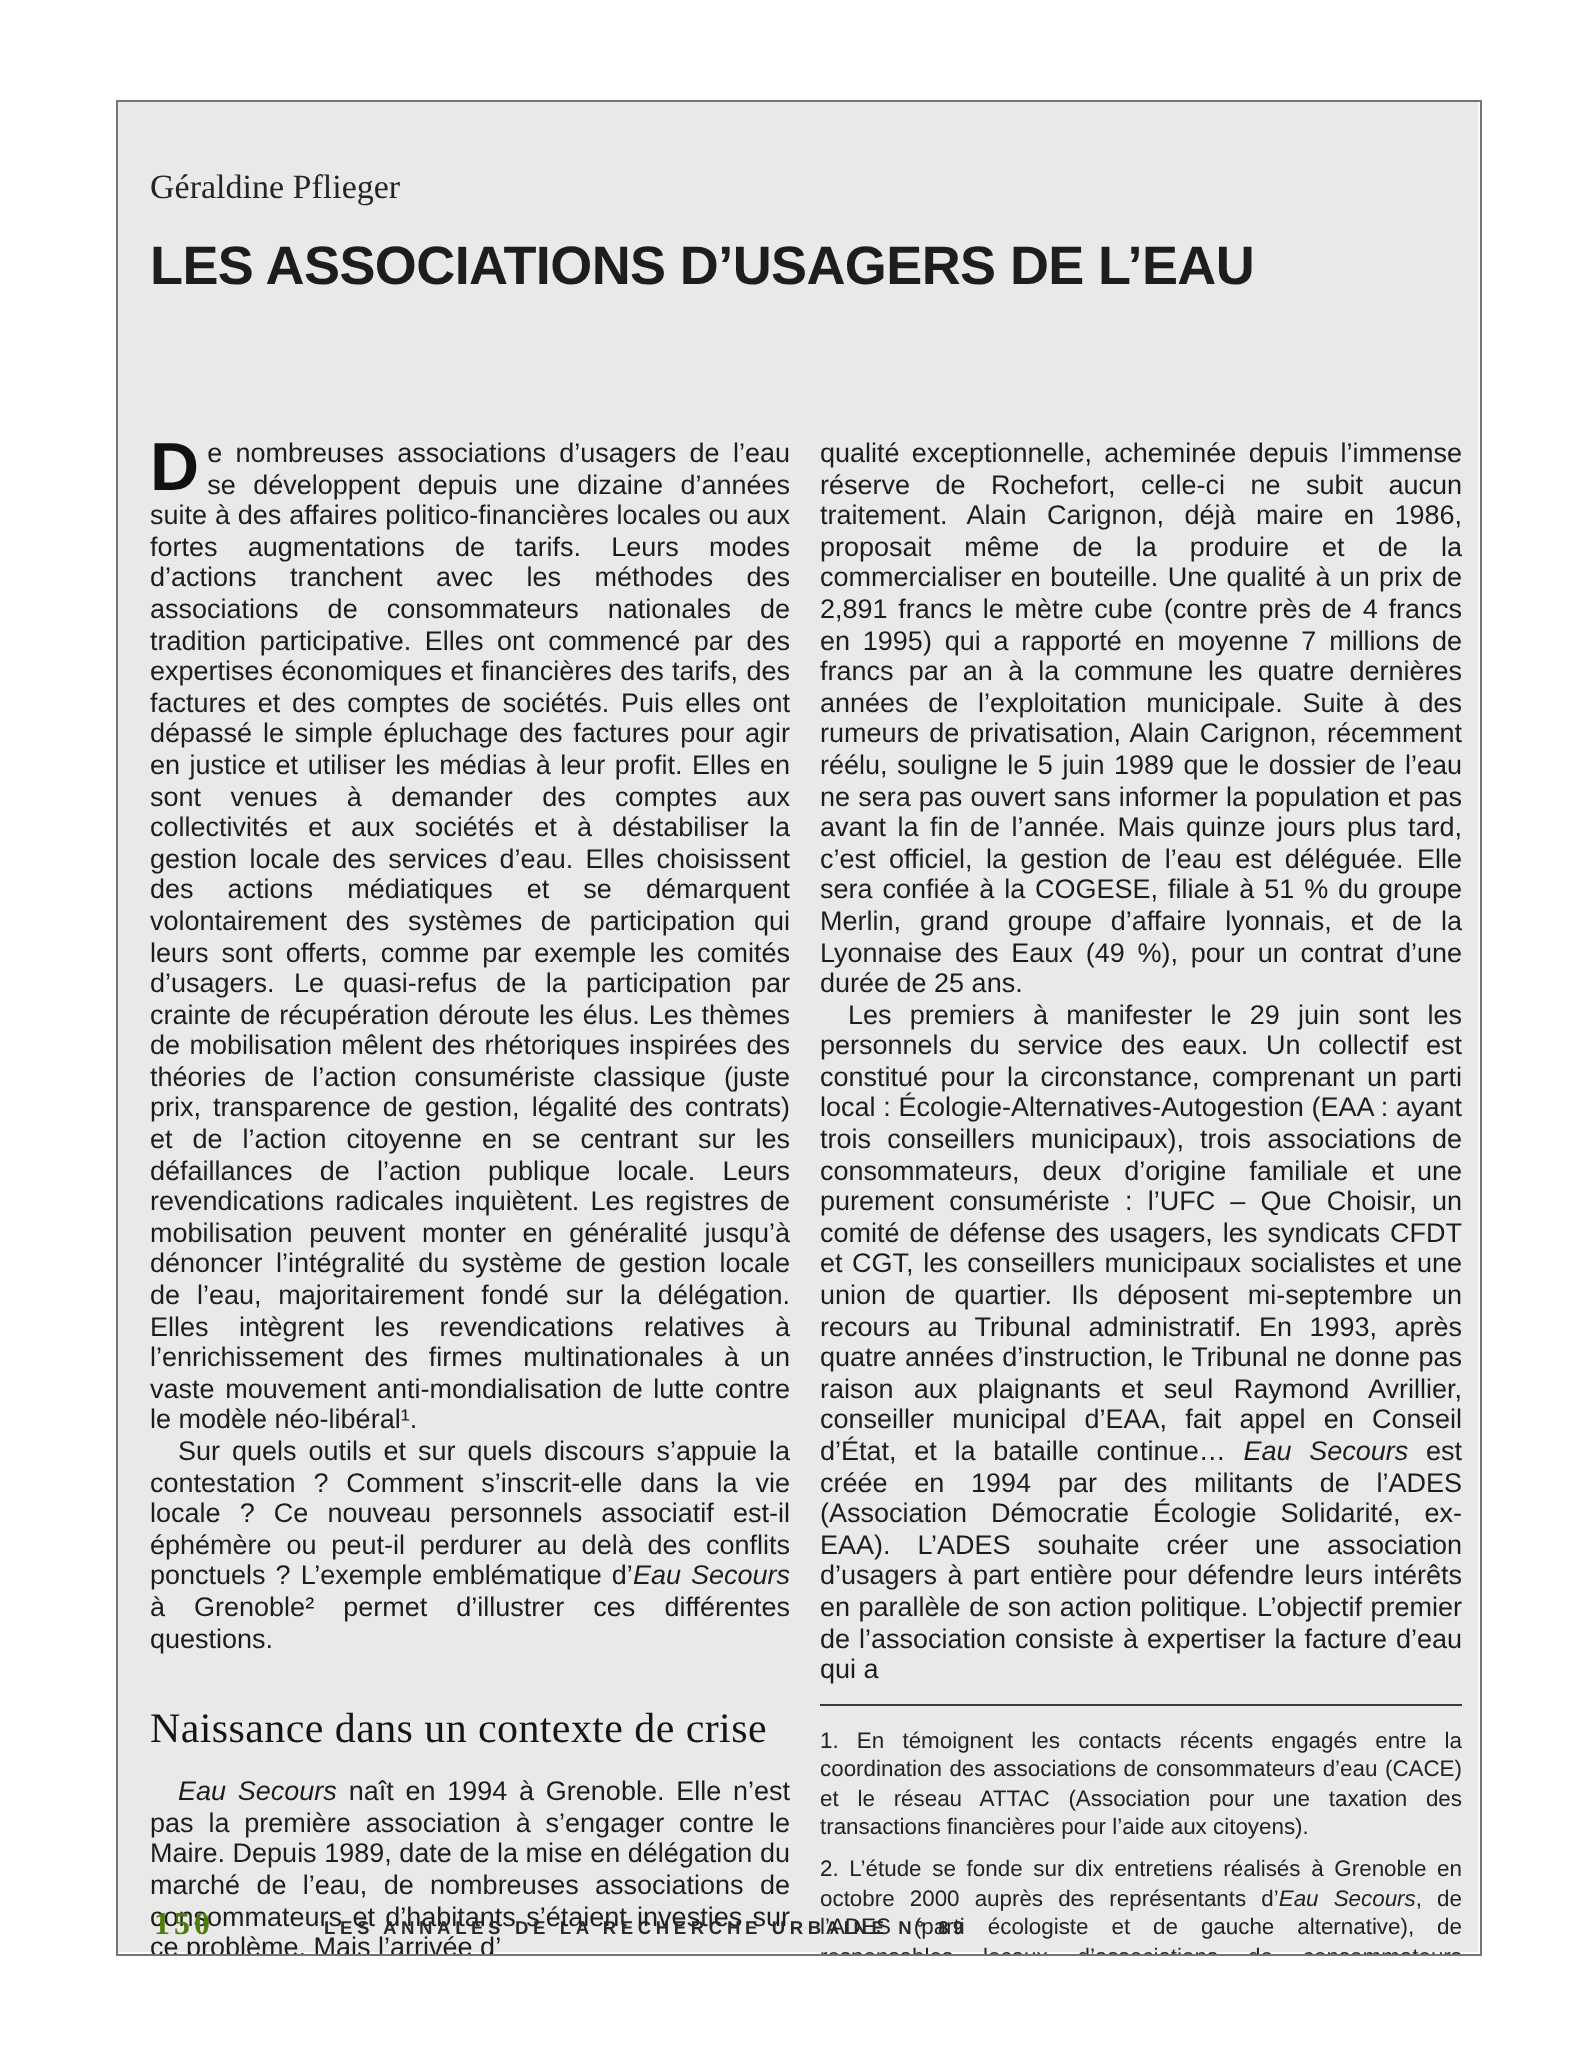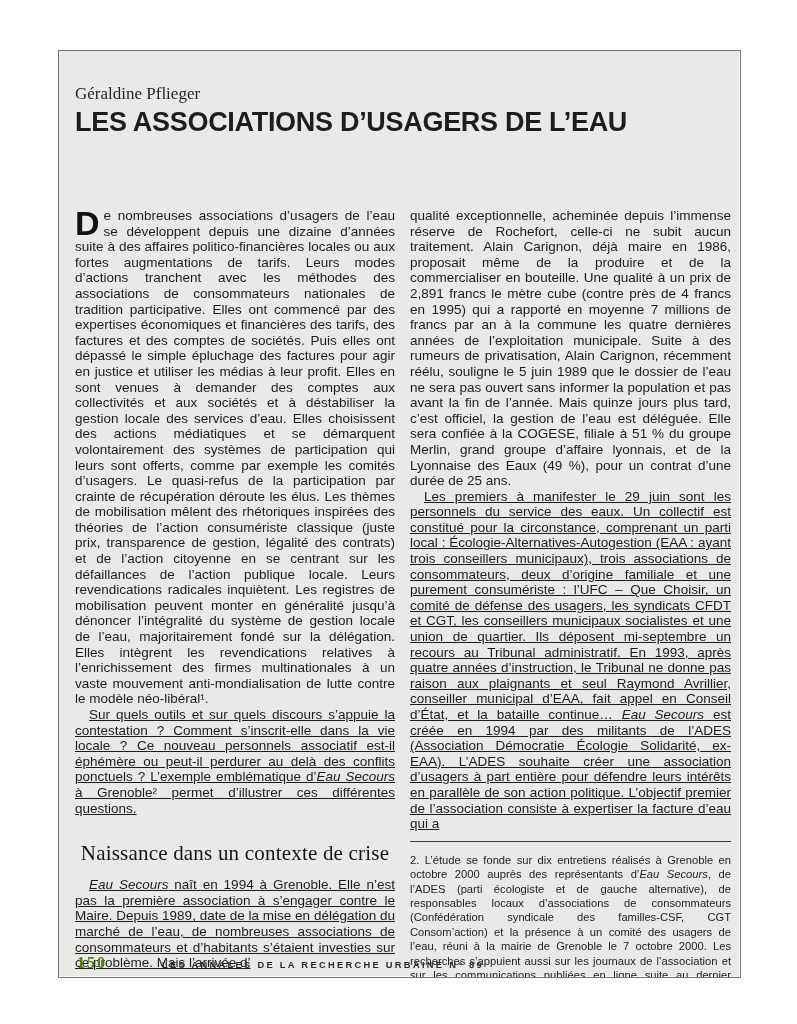--- a/index.html
+++ b/index.html
@@ -33,54 +33,54 @@
     line-height:20px;
     color:#242424;
   }
   .title{
     font-family:"Liberation Sans",sans-serif;
     font-weight:bold;
     font-size:27px;
     line-height:30px;
     letter-spacing:-0.3px;
     color:#1d1d1d;
-    margin-top:3px;
+    margin-top:14px;
   }
   .columns{
     display:flex;
     gap:15px;
     margin-top:71px;
   }
   .col{
     width:320px;
     flex:0 0 320px;
     font-size:13.5px;
     line-height:15.6px;
     text-align:justify;
     hyphens:auto;
     -webkit-hyphens:auto;
   }
   .col.right{flex-basis:321px;width:321px;}
   p.body-para{margin:0;}
-  p.indent{text-indent:14px;text-decoration:underline;}
+  p.indent{text-indent:14px;}
   .dropcap{
     float:left;
     font-weight:bold;
     font-size:34px;
     line-height:27px;
     padding:2px 4px 0 0;
     color:#111;
   }
   .section-heading{
     font-family:"Liberation Serif",serif;
     font-weight:normal;
     font-size:21px;
     line-height:25px;
     letter-spacing:0.2px;
-    text-align:center;
+    text-align:left;
     margin:25px 0 11px 0;
     color:#151515;
   }
   .footnotes{
     margin-top:9px;
   }
   .fn-rule{
     border-top:1px solid #3a3a3a;
     width:100%;
     height:0;
@@ -133,20 +133,21 @@
       <h2 class="section-heading">Naissance dans un contexte de crise</h2>
       <p class="body-para indent"><i>Eau Secours</i><span> naît en 1994 à Grenoble. Elle n’est pas la première association à s’engager contre le Maire. Depuis 1989, date de la mise en délégation du marché de l’eau, de nombreuses associations de consommateurs et d’habitants s’étaient investies sur ce problème. Mais l’arrivée d’</span></p>
 
     </div>
 
     <div class="col right">
       <p class="body-para">qualité exceptionnelle, acheminée depuis l’immense réserve de Rochefort, celle-ci ne subit aucun traitement. Alain Carignon, déjà maire en 1986, proposait même de la produire et de la commercialiser en bouteille. Une qualité à un prix de 2,891 francs le mètre cube (contre près de 4 francs en 1995) qui a rapporté en moyenne 7 millions de francs par an à la commune les quatre dernières années de l’exploitation municipale. Suite à des rumeurs de privatisation, Alain Carignon, récemment réélu, souligne le 5 juin 1989 que le dossier de l’eau ne sera pas ouvert sans informer la population et pas avant la fin de l’année. Mais quinze jours plus tard, c’est officiel, la gestion de l’eau est déléguée. Elle sera confiée à la COGESE, filiale à 51 % du groupe Merlin, grand groupe d’affaire lyonnais, et de la Lyonnaise des Eaux (49 %), pour un contrat d’une durée de 25 ans.</p>
       <p class="body-para indent"><span>Les premiers à manifester le 29 juin sont les personnels du service des eaux. Un collectif est constitué pour la circonstance, comprenant un parti local : Écologie-Alternatives-Autogestion (EAA : ayant trois conseillers municipaux), trois associations de consommateurs, deux d’origine familiale et une purement consumériste : l’UFC – Que Choisir, un comité de défense des usagers, les syndicats CFDT et CGT, les conseillers municipaux socialistes et une union de quartier. Ils déposent mi-septembre un recours au Tribunal administratif. En 1993, après quatre années d’instruction, le Tribunal ne donne pas raison aux plaignants et seul Raymond Avrillier, conseiller municipal d’EAA, fait appel en Conseil d’État, et la bataille continue… </span><i>Eau Secours</i><span> est créée en 1994 par des militants de l’ADES (Association Démocratie Écologie Solidarité, ex-EAA). L’ADES souhaite créer une association d’usagers à part entière pour défendre leurs intérêts en parallèle de son action politique. L’objectif premier de l’association consiste à expertiser la facture d’eau qui a</span></p>
       <div class="footnotes">
         <div class="fn-rule"></div>
+        <p class="footnote">1. En témoignent les contacts récents engagés entre la coordination des associations de consommateurs d’eau (CACE) et le réseau ATTAC (Association pour une taxation des transactions financières pour l’aide aux citoyens).</p>
         <p class="footnote"><span>2. L’étude se fonde sur dix entretiens réalisés à Grenoble en octobre 2000 auprès des représentants d’</span><i>Eau Secours</i><span>, de l’ADES (parti écologiste et de gauche alternative), de responsables locaux d’associations de consommateurs (Confédération syndicale des familles-CSF, CGT Consom’action) et la présence à un comité des usagers de l’eau, réuni à la mairie de Grenoble le 7 octobre 2000. Les recherches s’appuient aussi sur les journaux de l’association et sur les communications publiées en ligne suite au dernier congrès d’</span></p>
       </div>
     </div>
   </div>
 </div>
 
 <div class="page-footer">
   <span class="page-number">150</span>
   <span class="journal-title">LES ANNALES DE LA RECHERCHE URBAINE N° 89</span>
 </div>

